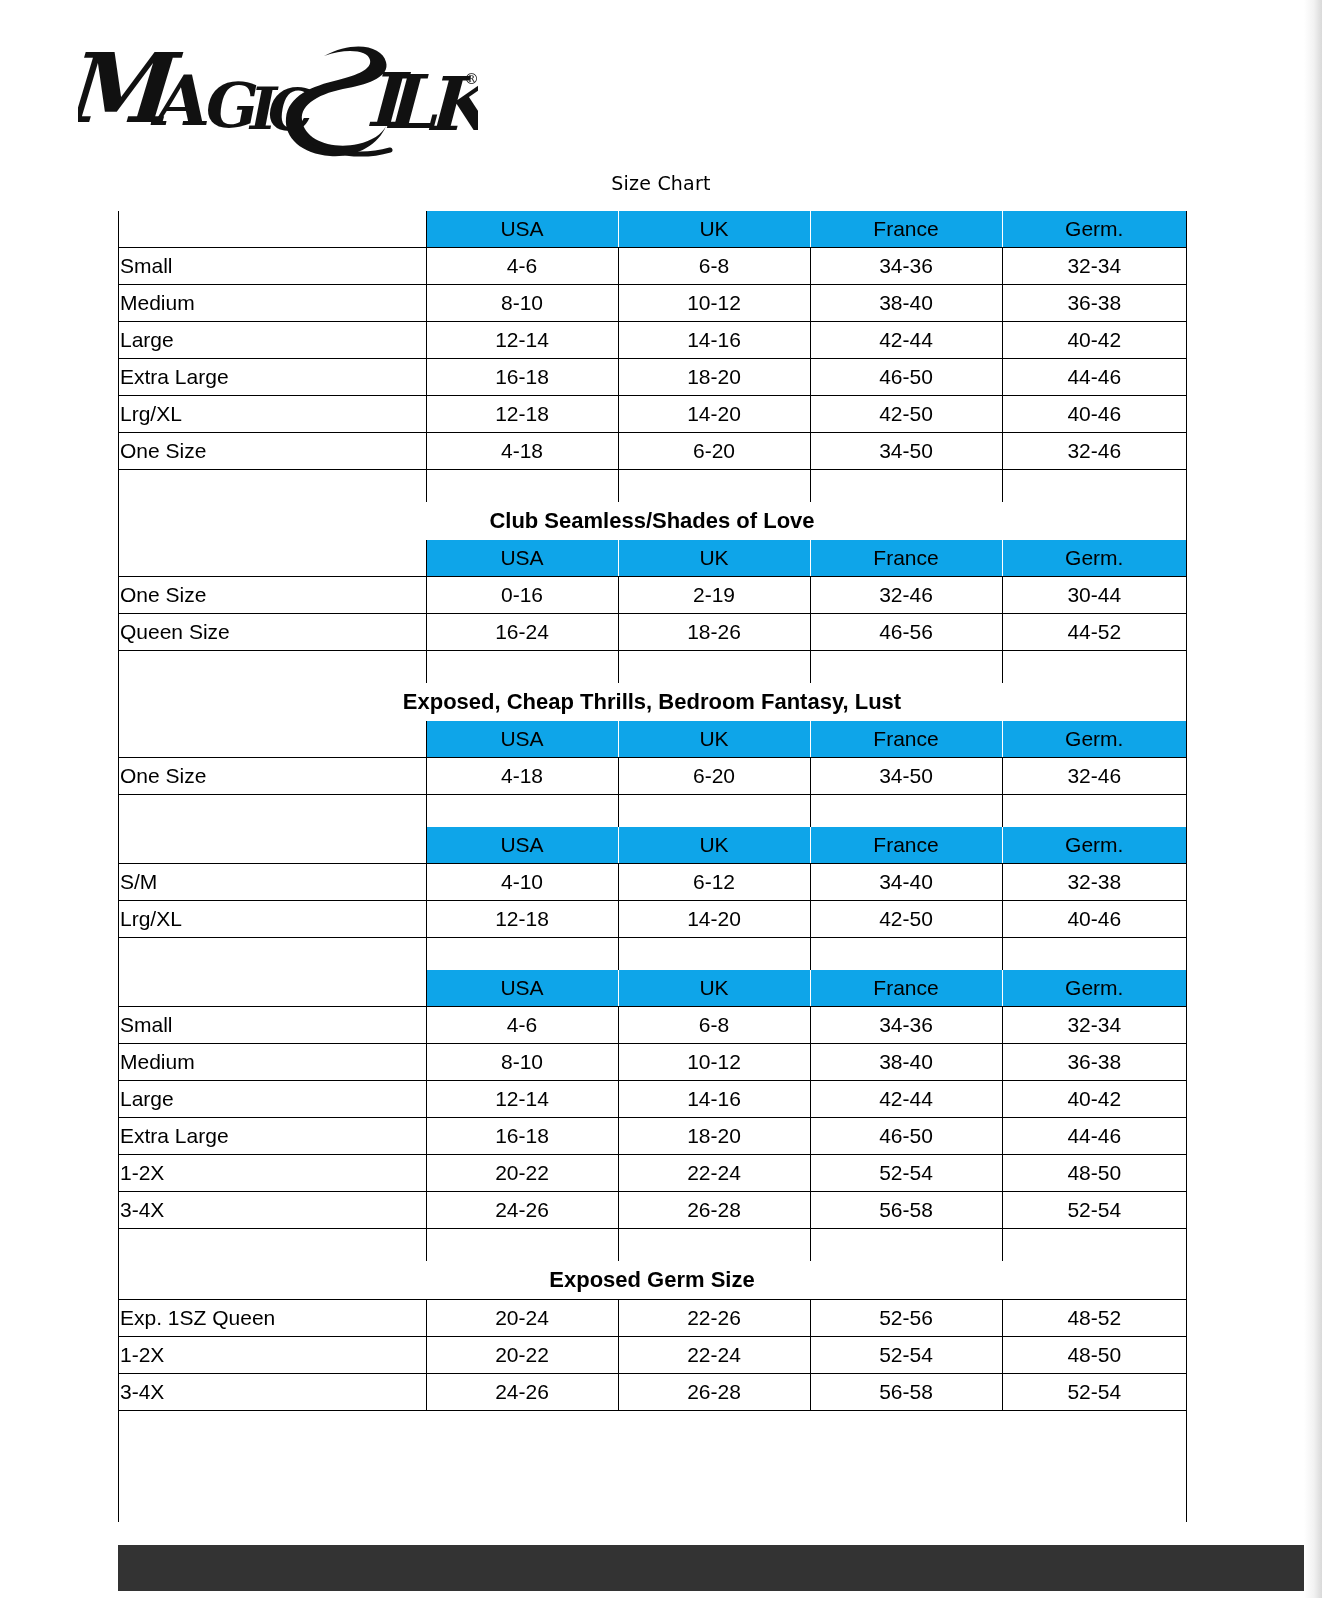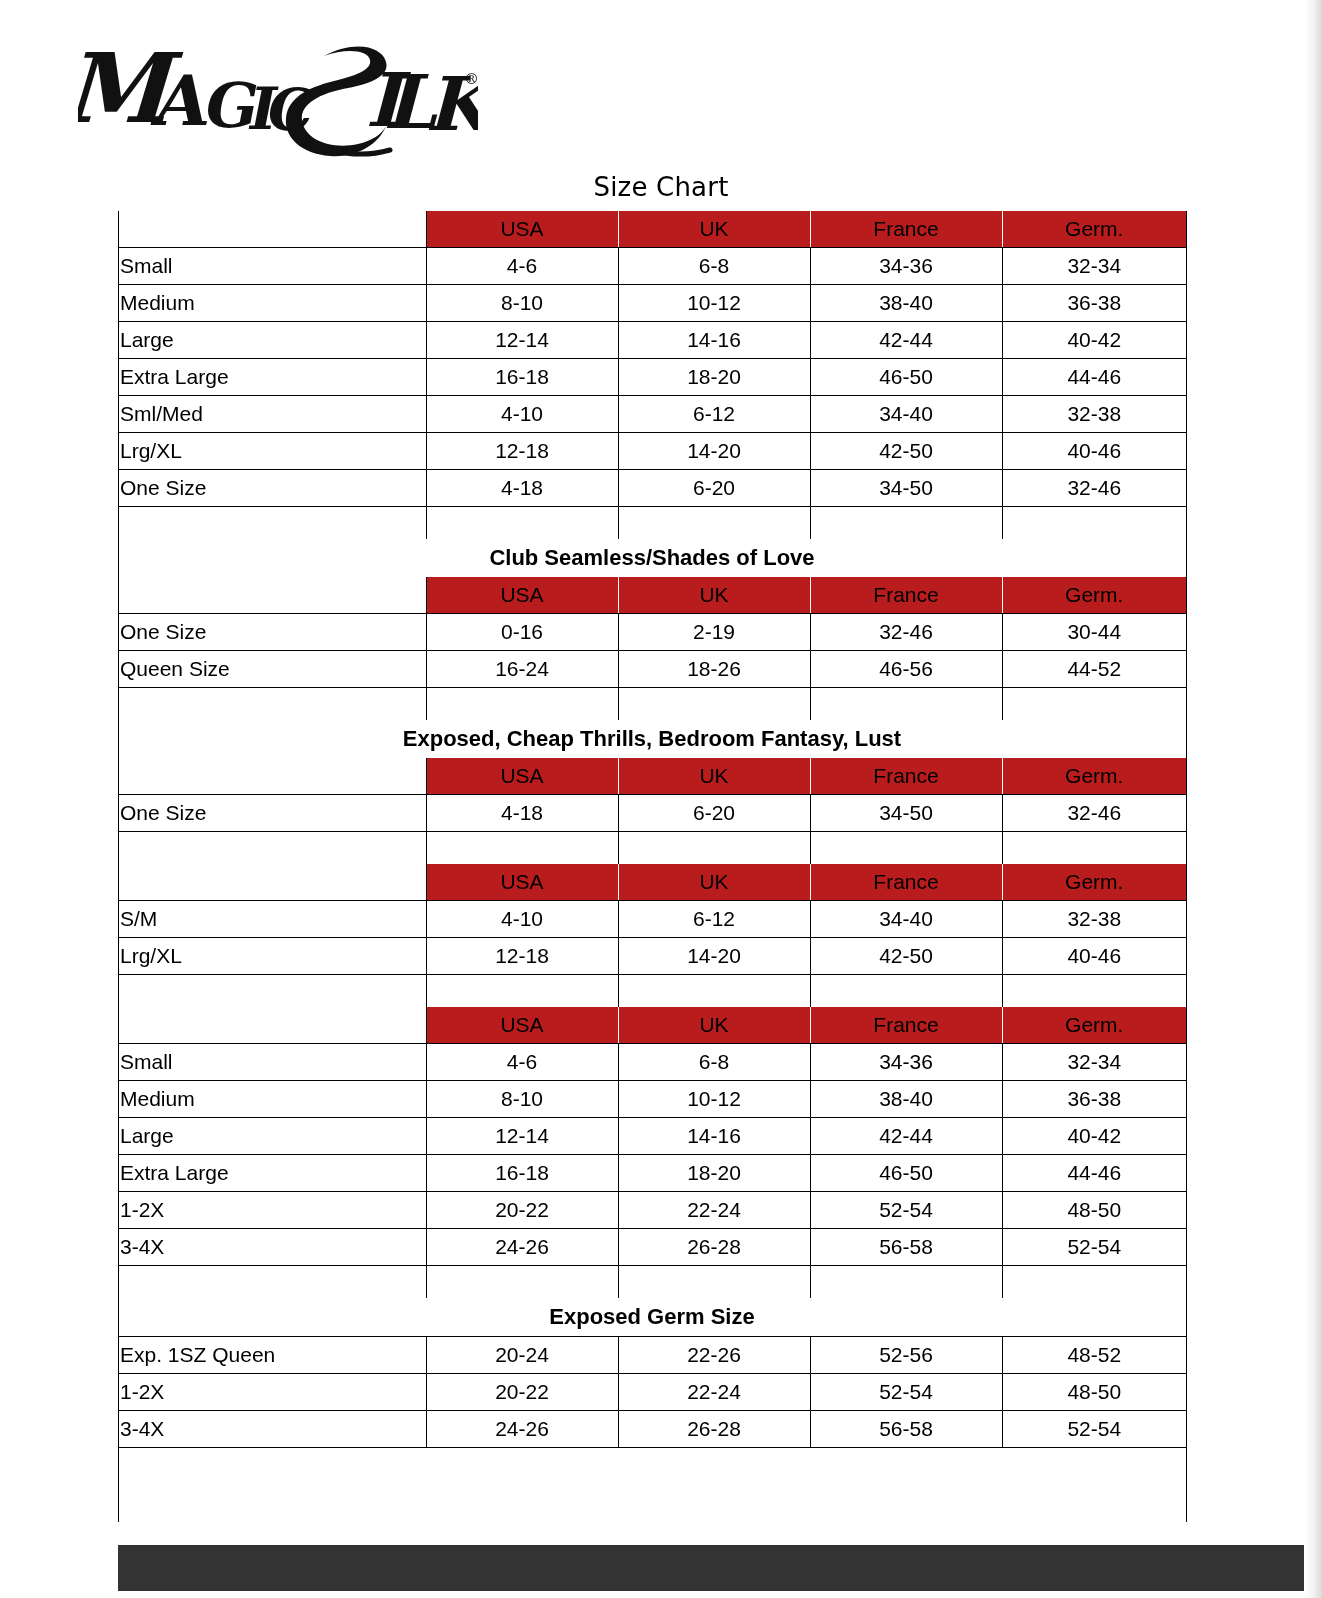--- a/index.html
+++ b/index.html
@@ -26,21 +26,21 @@
   }
   .logo-wrap svg { display: block; }
 
   
   .chart-title {
     position: absolute;
     left: 0;
     top: 172px;
     width: 1322px;
     text-align: center;
-    font-size: 26px;
+    font-size: 19px;
     font-family: "DejaVu Sans", sans-serif;
     letter-spacing: .2px;
   }
 
   
   .table-area {
     position: absolute;
     left: 118px;
     top: 211px;
     width: 1068px;
@@ -70,21 +70,21 @@
   td.lbl {
     text-align: left;
     padding-left: 6px;
   }
   
   tr.data td { border-bottom: 1px solid #000; }
   tr.data.first-of-block td { border-top: 1px solid #000; margin-top: 40px; }
 
   
   tr.hdr td.num {
-    background: #b91c1c;
+    background: #0ea5e9;
     text-align: center;
     border-left: 1px solid #fff;
     border-bottom: 1px solid #000;
     font-size: 21px;
   }
   tr.hdr td.num.firstnum { border-left: 1px solid #000; }
   tr.hdr td.lbl { border-bottom: 1px solid #000; }
 
   
   tr.section td {
@@ -195,27 +195,20 @@
         <td class="num">40-42</td>
       </tr>
       <tr class="data">
         <td class="lbl">Extra Large</td>
         <td class="num">16-18</td>
         <td class="num">18-20</td>
         <td class="num">46-50</td>
         <td class="num">44-46</td>
       </tr>
       <tr class="data">
-        <td class="lbl">Sml/Med</td>
-        <td class="num">4-10</td>
-        <td class="num">6-12</td>
-        <td class="num">34-40</td>
-        <td class="num">32-38</td>
-      </tr>
-      <tr class="data">
         <td class="lbl">Lrg/XL</td>
         <td class="num">12-18</td>
         <td class="num">14-20</td>
         <td class="num">42-50</td>
         <td class="num">40-46</td>
       </tr>
       <tr class="data">
         <td class="lbl">One Size</td>
         <td class="num">4-18</td>
         <td class="num">6-20</td>

